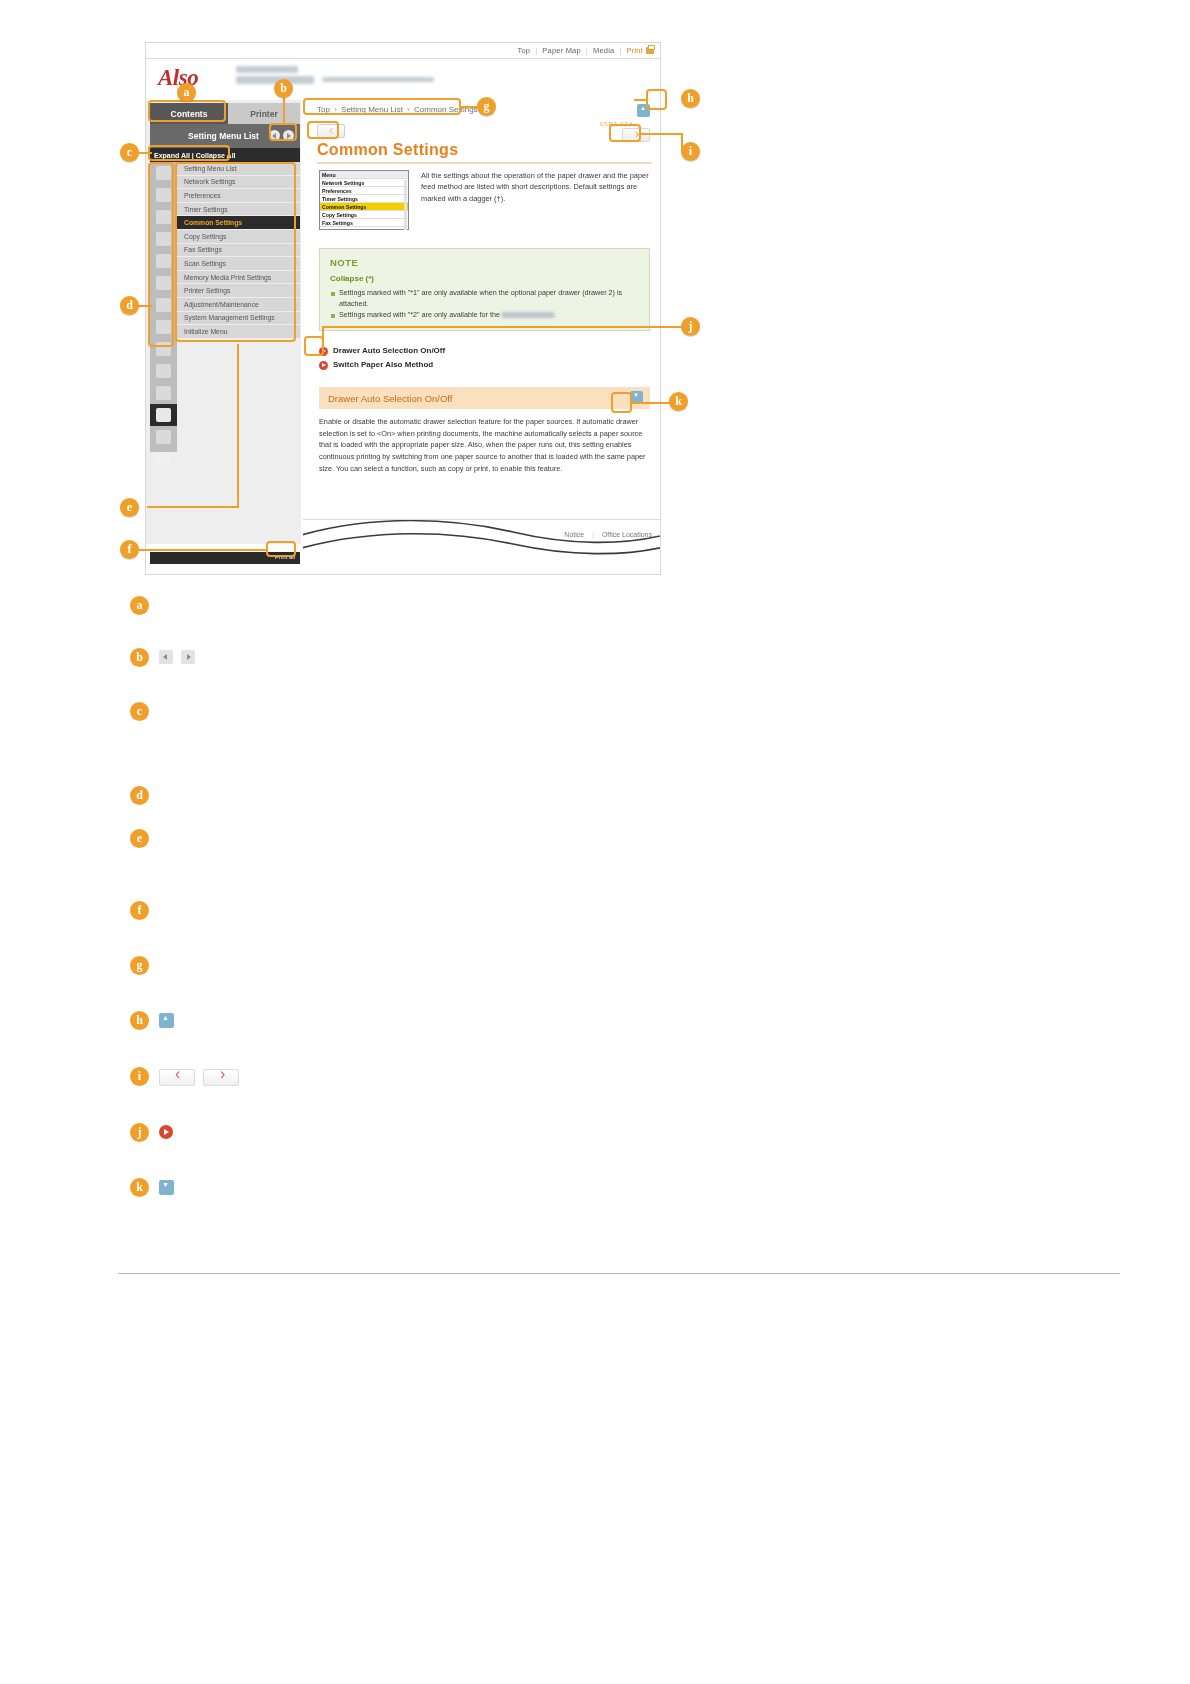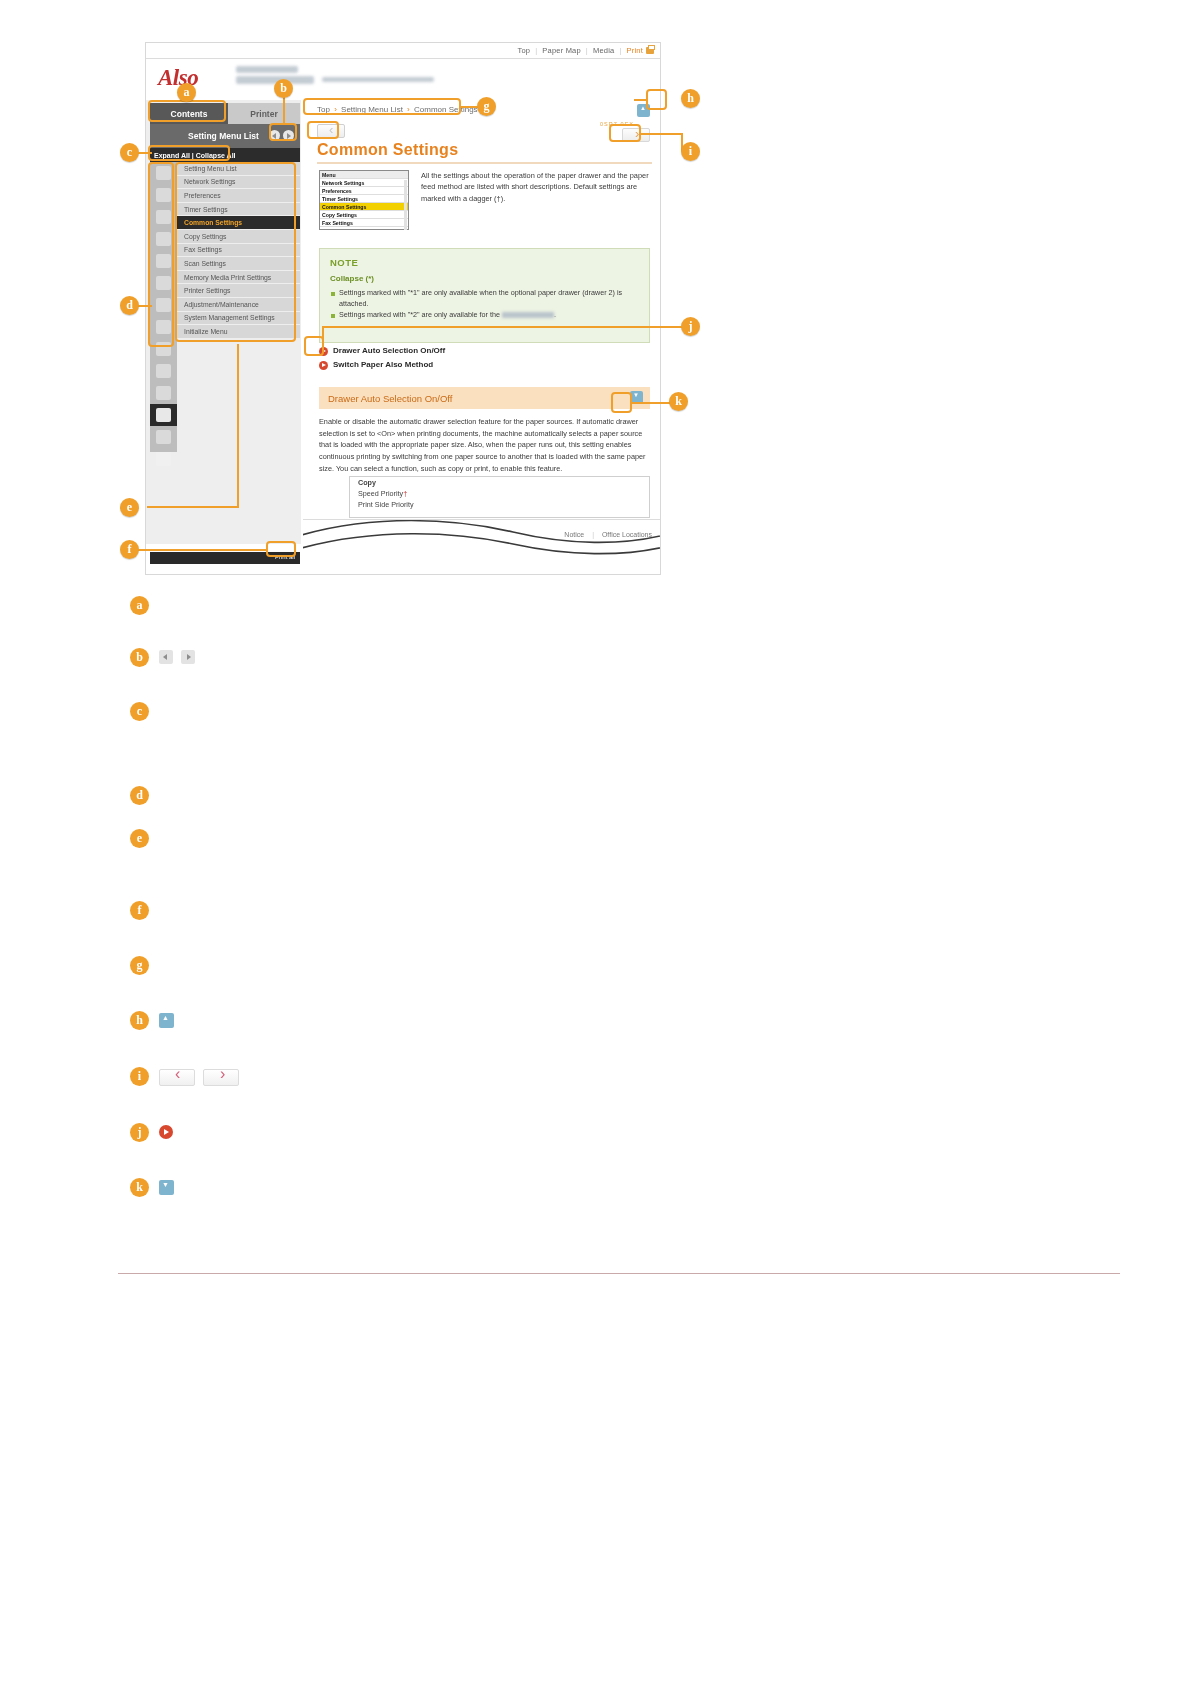--- a/index.html
+++ b/index.html
@@ -106,21 +106,21 @@
   .lcd{position:absolute;left:16px;top:70px;width:90px;height:60px;background:#fff;border:1px solid #8a8a8a;}
   .lcd .row{height:8px;font-size:5.2px;color:#111;padding-left:2px;display:flex;align-items:center;
             border-bottom:1px solid #dedede;font-weight:bold;}
   .lcd .row.hdr{background:#ececec;}
   .lcd .row.hl{background:#f2d000;}
   .lcd .bar{position:absolute;right:1px;top:9px;width:3px;height:50px;background:#e2e2e2;}
 
   .intro{position:absolute;left:118px;top:70px;right:10px;font-size:7.4px;color:#3a3a3a;line-height:1.55;}
 
   .note{position:absolute;left:16px;top:148px;right:10px;background:#eef4e4;border:1px solid #cfdcb7;
-        padding:8px 10px 22px 10px;}
+        padding:8px 10px 10px 10px;}
   .note h3{margin:0 0 6px 0;font-size:9.5px;color:#7aa02a;font-weight:bold;letter-spacing:.5px;}
   .note h4{margin:0 0 5px 0;font-size:8px;color:#6b8f24;font-weight:bold;}
   .note ul{margin:0;padding:0;list-style:none;}
   .note li{font-size:7.2px;color:#3a3a3a;line-height:1.5;padding-left:9px;position:relative;}
   .note li:before{content:"";position:absolute;left:1px;top:4px;width:4px;height:4px;background:#8cb33a;}
   .redact{display:inline-block;width:52px;height:6px;background:#b9c3cc;filter:blur(1.4px);vertical-align:-1px;}
 
   .linklist{position:absolute;left:16px;top:244px;}
   .linkrow{font-size:8px;color:#2a2a2a;font-weight:bold;line-height:14px;padding-left:14px;position:relative;}
   .bullet{position:absolute;left:0;top:3px;width:9px;height:9px;border-radius:50%;background:#d8482f;}
@@ -346,25 +346,20 @@
       </div>
     </div>
 
     <div class="sechead">
       <div class="st">Drawer Auto Selection On/Off</div>
       <div class="dlbtn"></div>
     </div>
 
     <div class="body-p">Enable or disable the automatic drawer selection feature for the paper sources. If automatic drawer selection is set to &lt;On&gt; when printing documents, the machine automatically selects a paper source that is loaded with the appropriate paper size. Also, when the paper runs out, this setting enables continuous printing by switching from one paper source to another that is loaded with the same paper size. You can select a function, such as copy or print, to enable this feature.</div>
 
-    <div class="tablebox">
-      <div class="tbl-r hd">Copy</div>
-      <div class="tbl-r"><span>Speed Priority</span><span class="dag">†</span></div>
-      <div class="tbl-r"><span>Print Side Priority</span></div>
-    </div>
 
     <svg class="wave" viewBox="0 0 360 40" preserveAspectRatio="none">
       <path d="M-5,20 C70,-2 150,2 210,16 C265,29 320,30 365,18" fill="none" stroke="#3a3a3a" stroke-width="1.6"></path>
       <path d="M-5,33 C70,12 150,15 210,28 C265,40 320,41 365,30" fill="none" stroke="#3a3a3a" stroke-width="1.6"></path>
     </svg>
 
     <div class="footrule"></div>
     <div class="footer">
       <a href="#" style="color:#777;text-decoration:none;">Notice</a>
       <span class="sep">|</span>

